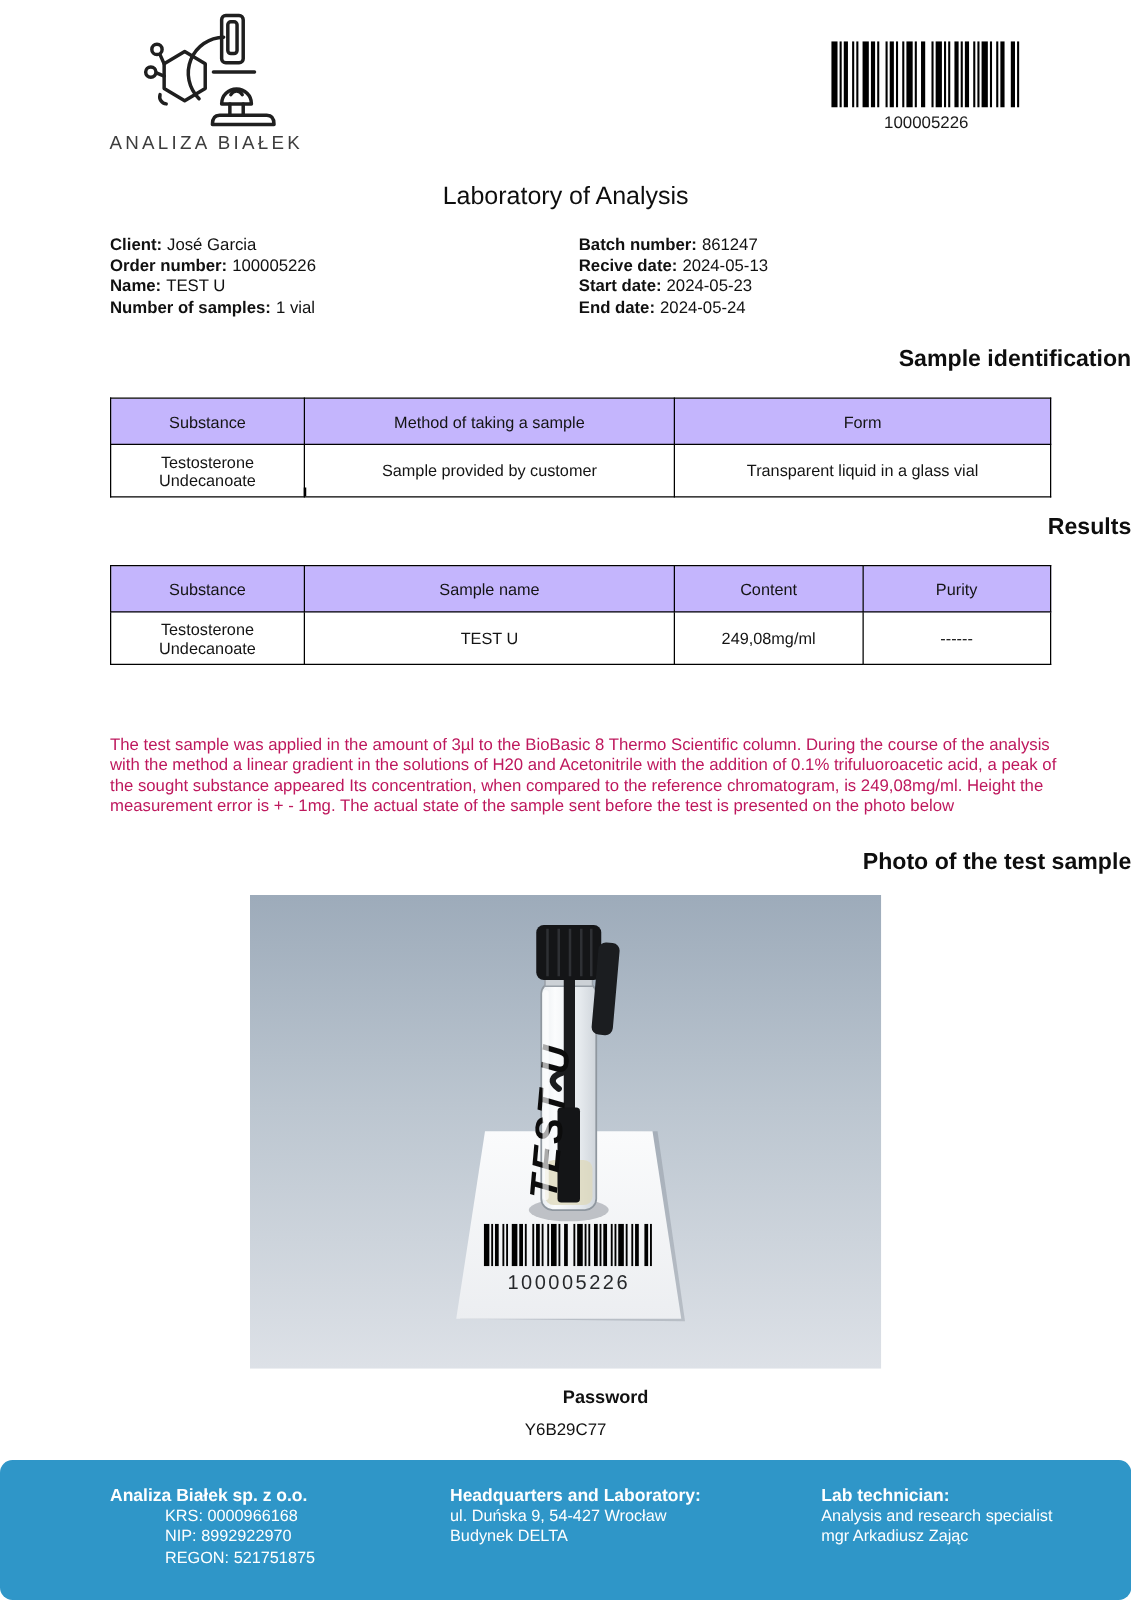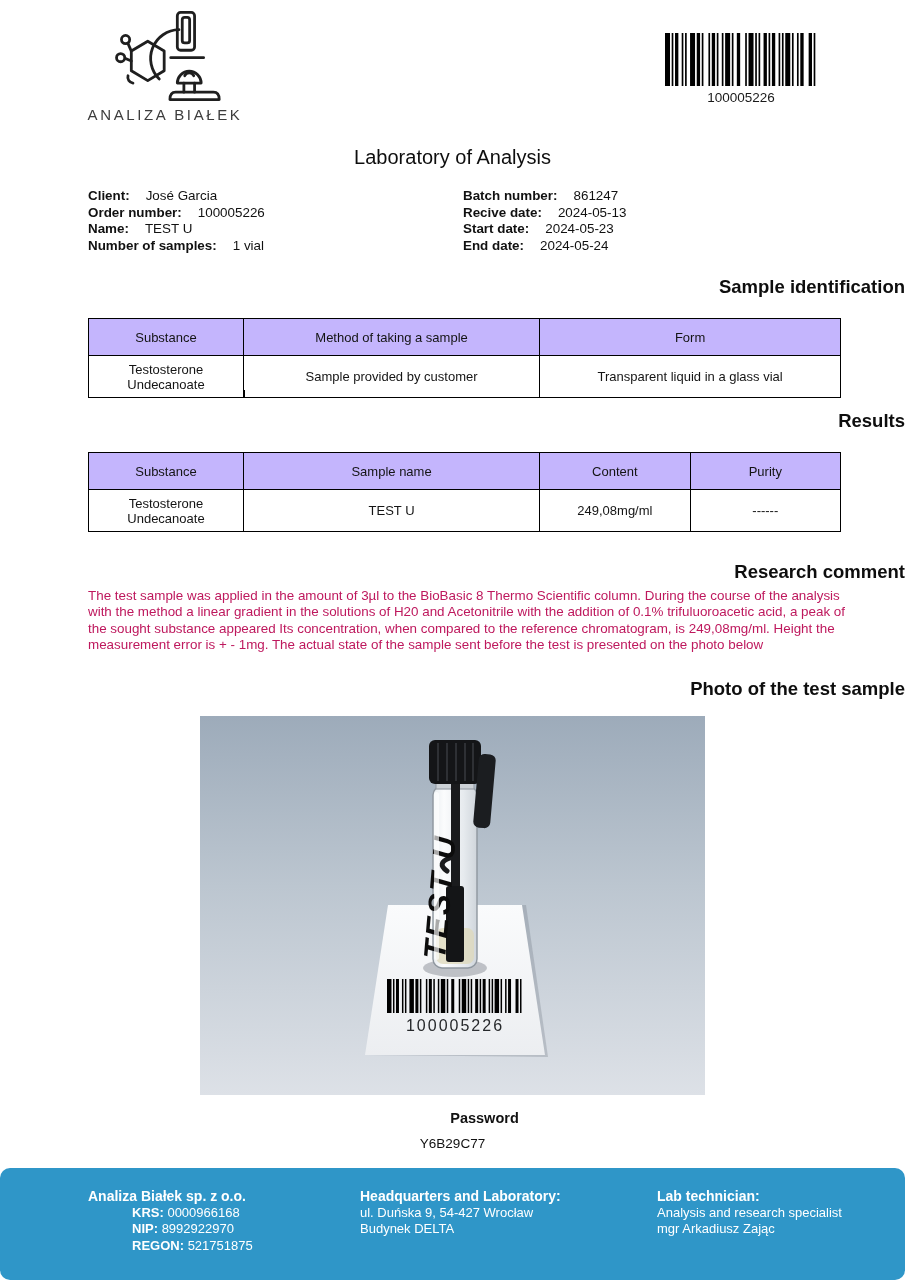--- a/index.html
+++ b/index.html
@@ -16,21 +16,21 @@
   .barcode-num{margin-top:4px;font-size:13.5px;color:#1a1a1a;}
 
   .doc-title{position:absolute;left:0;top:146px;width:100%;text-align:center;
              font-size:20px;font-weight:normal;color:#0e0e0e;}
 
   
   .info-col{position:absolute;top:188px;font-size:13.4px;line-height:16.6px;}
   .info-left{left:88px;}
   .info-right{left:463px;}
   .info-line b{font-weight:bold;}
-  .info-line span.v{margin-left:16px;}
+  .info-line span.v{margin-left:4px;}
 
   .sec-heading{position:absolute;left:0;width:100%;text-align:right;
                font-size:18.5px;font-weight:bold;color:#0e0e0e;}
 
   
   .tbl{position:absolute;left:88px;width:753px;border-collapse:collapse;table-layout:fixed;
        font-size:13px;color:#141414;}
   .tbl th,.tbl td{border:1.6px solid #000;text-align:center;vertical-align:middle;
                   padding:2px 6px;font-weight:normal;}
   .tbl th{background:#c4b5fd;height:32px;}
@@ -45,21 +45,21 @@
   .photo-frame svg{display:block;}
 
   .pw-label{position:absolute;left:0;top:1110px;width:100%;text-align:center;
             font-size:14.5px;font-weight:bold;padding-left:32px;}
   .pw-value{position:absolute;left:0;top:1136px;width:100%;text-align:center;font-size:13.5px;}
 
   
   .footer{position:absolute;left:0;top:1168px;width:100%;height:112px;background:#2f96c8;color:#fff;border-radius:10px;}
   .f-col{position:absolute;top:20px;font-size:13px;line-height:16.2px;}
   .f-col .f-title{font-size:14px;font-weight:bold;margin-bottom:1px;white-space:nowrap;}
-  .f-col b{font-weight:bold;padding-left:44px;}
+  .f-col b{font-weight:normal;padding-left:44px;}
   .f-company{left:88px;width:250px;}
   .f-hq{left:360px;width:270px;}
   .f-tech{left:657px;width:230px;}
 </style>
 </head>
 <body>
 
 <div class="page">
 
   <div class="logo-wrap">
@@ -179,21 +179,20 @@
     <tbody>
       <tr>
         <td>Testosterone Undecanoate</td>
         <td>TEST U</td>
         <td>249,08mg/ml</td>
         <td>------</td>
       </tr>
     </tbody>
   </table>
 
-  <div class="sec-heading" style="top:561px;">Research comment</div>
   <div class="comment-body">The test sample was applied in the amount of 3µl to the BioBasic 8 Thermo Scientific column. During the course of the analysis with the method a linear gradient in the solutions of H20 and Acetonitrile with the addition of 0.1% trifuluoroacetic acid, a peak of the sought substance appeared Its concentration, when compared to the reference chromatogram, is 249,08mg/ml. Height the measurement error is + - 1mg. The actual state of the sample sent before the test is presented on the photo below</div>
 
   <div class="sec-heading" style="top:678px;">Photo of the test sample</div>
   <div class="photo-frame">
     <svg width="505" height="379" viewBox="0 0 505 379">
       <defs>
         <linearGradient id="bgGrad" x1="0" y1="0" x2="0" y2="1">
           <stop offset="0" stop-color="#9dabba"></stop>
           <stop offset="0.45" stop-color="#bcc6d0"></stop>
           <stop offset="1" stop-color="#dde1e7"></stop>

